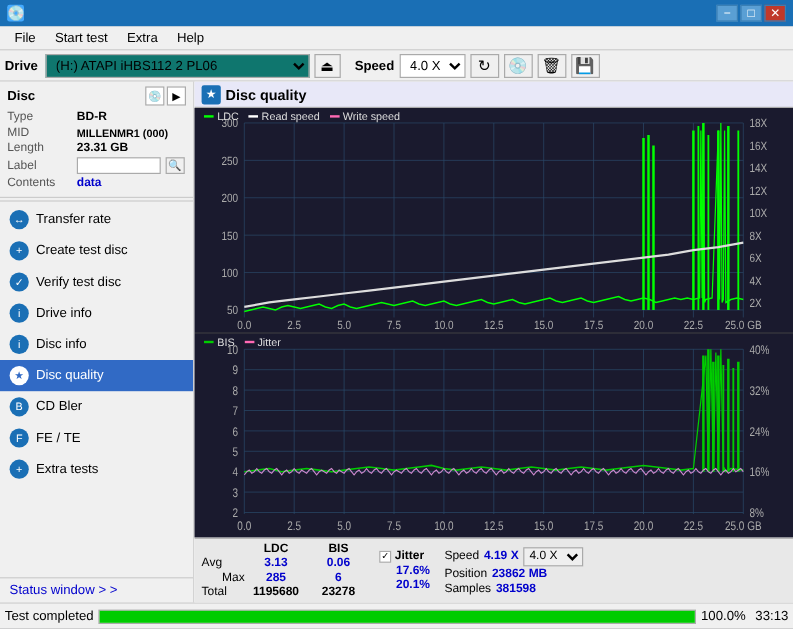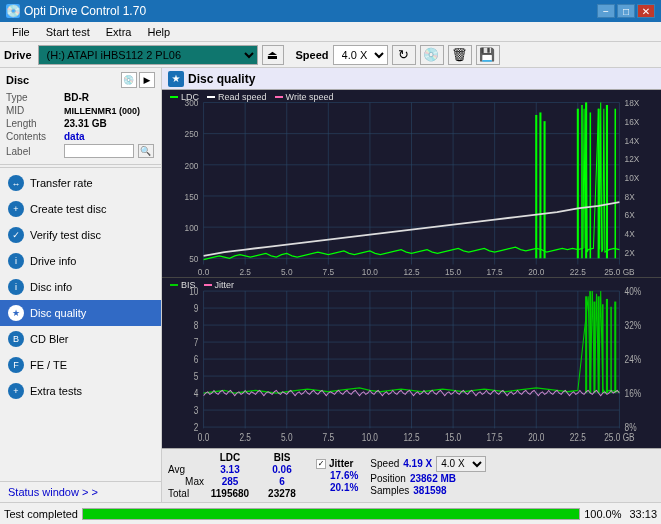--- a/index.html
+++ b/index.html
@@ -93,21 +93,20 @@
     .grid-line { stroke: #2a4a6a; stroke-width: 0.5; }
     .axis-label { font-size: 8px; fill: #aaa; }
 
   </style>
 </head>
 <body>
 
 <div class="title-bar">
   <div class="title-bar-left">
     <span class="title-bar-icon">💿</span>
-    <span>Opti Drive Control 1.70</span>
   </div>
   <div class="title-bar-controls">
     <div class="title-btn">−</div>
     <div class="title-btn">□</div>
     <div class="title-btn close">✕</div>
   </div>
 </div>
 
 <div class="menu-bar">
   <span class="menu-item">File</span>
@@ -150,27 +149,27 @@
       </div>
       <div class="disc-row">
         <span class="disc-row-label">MID</span>
         <span class="disc-row-value" style="font-size:9px;">MILLENMR1 (000)</span>
       </div>
       <div class="disc-row">
         <span class="disc-row-label">Length</span>
         <span class="disc-row-value">23.31 GB</span>
       </div>
       <div class="disc-row">
-        <span class="disc-row-label">Contents</span>
-        <span class="disc-row-value blue">data</span>
-      </div>
-      <div class="disc-row">
         <span class="disc-row-label">Label</span>
         <input class="label-input" type="text" style="">
         <div class="label-btn">🔍</div>
+      </div>
+      <div class="disc-row">
+        <span class="disc-row-label">Contents</span>
+        <span class="disc-row-value blue">data</span>
       </div>
     </div>
 
     <div class="nav-sep"></div>
 
     <div class="nav-item">
       <div class="nav-icon blue">↔</div>
       <span>Transfer rate</span>
     </div>
     <div class="nav-item">

